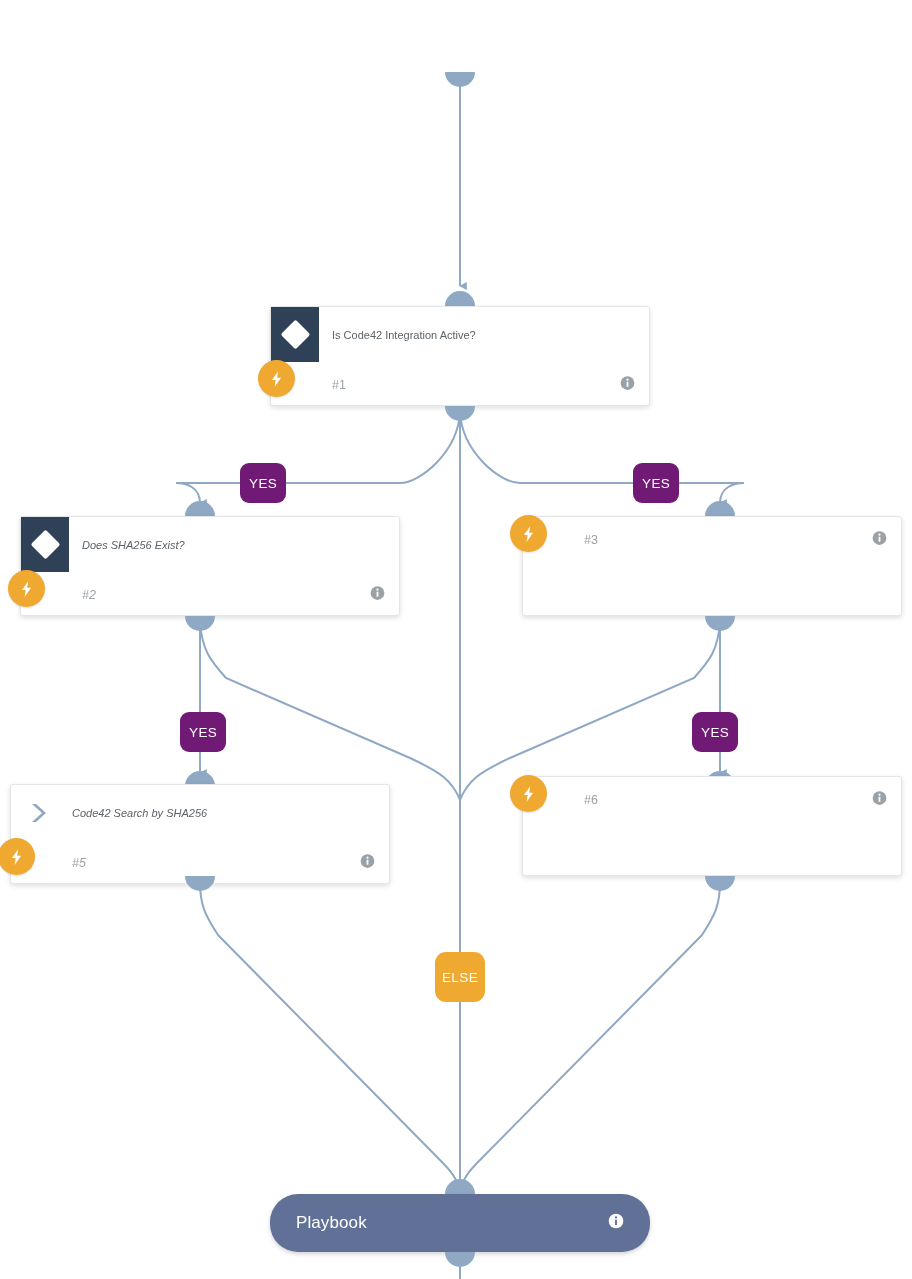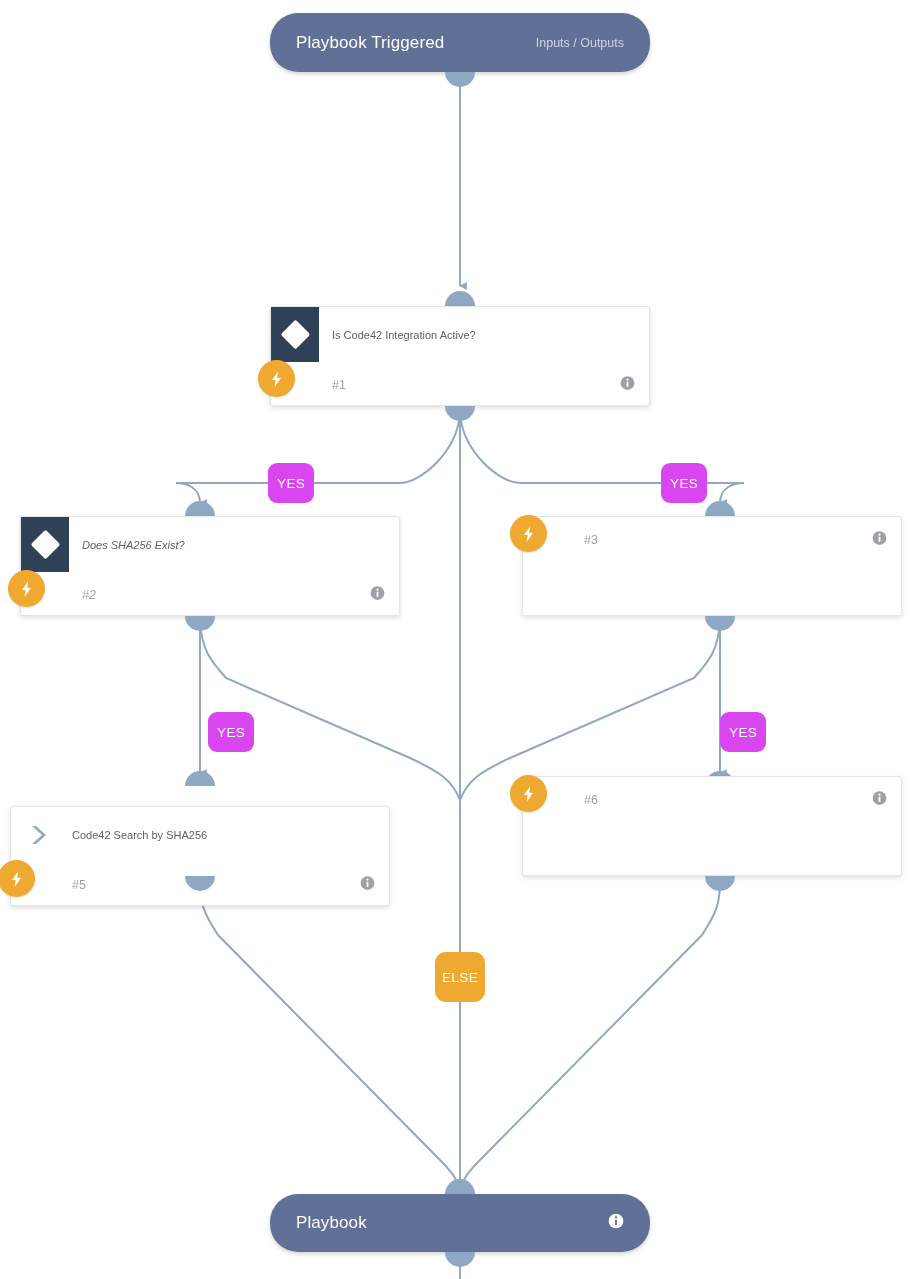--- a/index.html
+++ b/index.html
@@ -168,21 +168,21 @@
     border-radius: 9px;
     display: flex;
     align-items: center;
     justify-content: center;
     color: #ffffff;
     font-size: 13.5px;
     letter-spacing: .4px;
     padding: 0 9px;
     box-sizing: border-box;
   }
-  .blabel.yes  { background: #d946ef; margin-left: 28px; }
+  .blabel.yes  { background: #701a75; }
   .blabel.else { background: #F0A930; }
 </style>
 </head>
 <body>
 
 <div id="canvas">
 
   <svg id="edges" viewBox="0 0 912 1279" width="912" height="1279">
     <defs>
       <marker id="arw" markerWidth="9" markerHeight="9" refX="4.5" refY="7.4" orient="auto" markerUnits="userSpaceOnUse">
@@ -214,24 +214,20 @@
       <path d="M200,882 C200,905 205,915 218,935 L440,1160
                C452,1172 456,1178 460,1189" marker-end="url(#arw)"></path>
 
       <path d="M720,882 C720,905 715,915 702,935 L480,1160
                C468,1172 464,1178 460,1189" marker-end="url(#arw)"></path>
 
       <path d="M460,1252 L460,1279"></path>
     </g>
   </svg>
 
-  <div class="node pill" style="left:270px; top:13px; width:380px; height:59px;">
-    <span class="pill-title">Playbook Triggered</span>
-    <span class="pill-sub">Inputs / Outputs</span>
-  </div>
   <div class="port port-out" style="left:445px; top:72px;"></div>
 
   <div class="port port-in" style="left:445px; top:291px;"></div>
   <div class="node card" style="left:270px; top:306px; width:380px; height:100px;">
     <div class="card-head">
       <div class="glyph-box">
         <div class="diamond"></div>
       </div>
       <div class="card-title">Is Code42 Integration Active?</div>
     </div>
@@ -293,21 +289,21 @@
           <circle cx="12" cy="12" r="11" fill="#9aa2a8"></circle>
           <rect x="10.6" y="10" width="2.8" height="8" fill="#ffffff"></rect>
           <circle cx="12" cy="6.6" r="1.7" fill="#ffffff"></circle>
         </svg>
       </div>
     </div>
   </div>
   <div class="port port-out" style="left:705px; top:616px;"></div>
 
   <div class="port port-in" style="left:185px; top:771px;"></div>
-  <div class="node card" style="left:10px; top:806px; width:380px; height:100px;">
+  <div class="node card" style="left:10px; top:784px; width:380px; height:100px;font-style:italic;">
     <div class="card-head">
       <div class="glyph-chev">
         <svg width="22" height="24" viewBox="0 0 22 24" aria-hidden="true">
           <path d="M3,3 L13,12 L3,21 L7,21 L17,12 L7,3 Z" fill="#8fa8c4"></path>
         </svg>
       </div>
       <div class="card-title chev">Code42 Search by SHA256</div>
     </div>
     <div class="card-foot">
       <div class="bolt">

